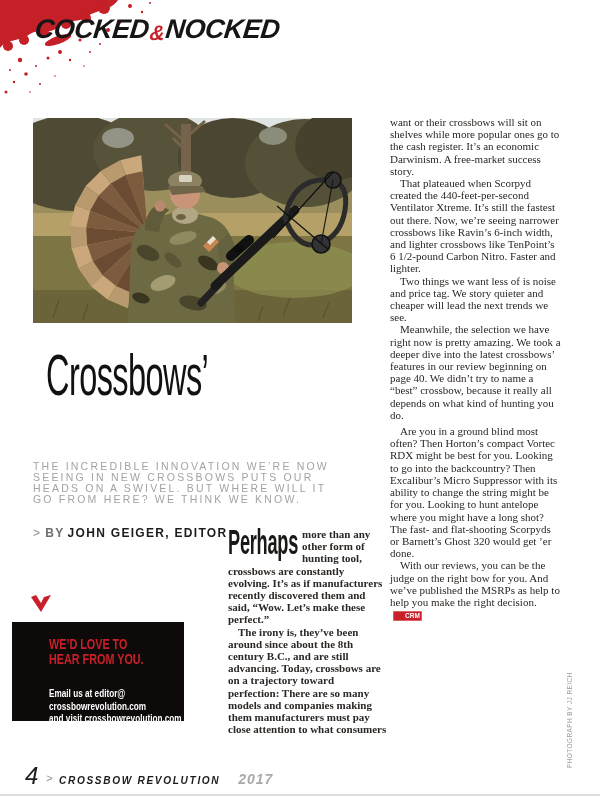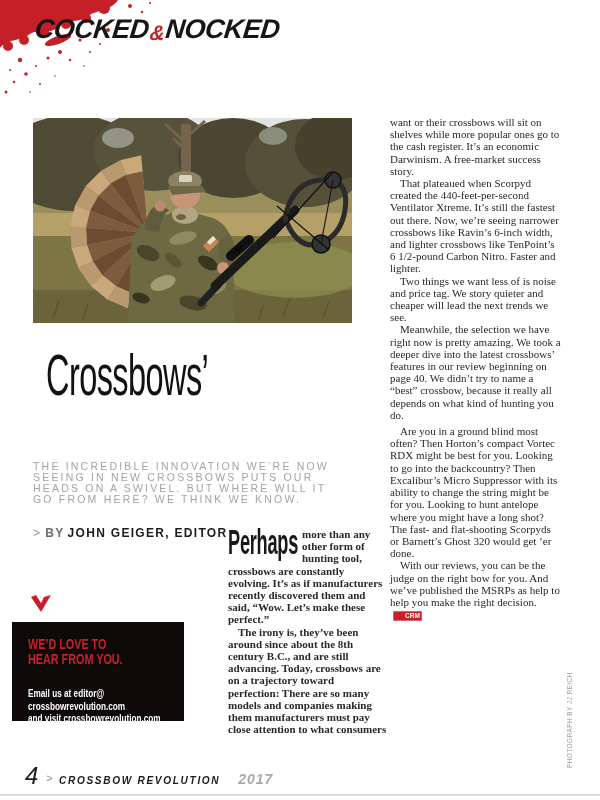--- a/index.html
+++ b/index.html
@@ -45,21 +45,21 @@
   .perhaps{display:inline-block;font-family:"Liberation Sans",sans-serif;font-size:35px;
            line-height:27px;letter-spacing:-0.5px;color:#1a1816;white-space:nowrap;
            transform:scaleX(0.52);transform-origin:0 50%;}
   .crm{display:inline-block;background:#c8202a;color:#ffffff;font-family:"Liberation Sans",sans-serif;
        font-weight:bold;font-size:6.5px;line-height:1;padding:2px 2px 1px;margin-left:3px;
        box-shadow:inset 0 0 0 0.5px #f0a0a0;}
 
   
   .chevron{position:absolute;left:31px;top:595px;}
   .callout{position:absolute;left:12px;top:622px;width:172px;height:99px;background:#0d0a09;
-           box-sizing:border-box;padding:13px 0 0 16px;}
+           box-sizing:border-box;padding:13px 0 0 37px;}
   .ch-line{display:block;height:15px;}
   .ch-scale{display:inline-block;font-weight:bold;font-size:15px;line-height:15px;color:#c8202a;
             transform:scaleX(0.72);transform-origin:0 0;white-space:nowrap;}
   .callout-body{margin-top:18px;}
   .cb-line{height:12.5px;}
   .cb-scale{display:inline-block;font-weight:bold;font-size:10px;line-height:12.5px;color:#ffffff;
             transform:scaleX(0.82);transform-origin:0 0;white-space:nowrap;}
 
   
   .footer{position:absolute;left:25px;top:762px;white-space:nowrap;}

